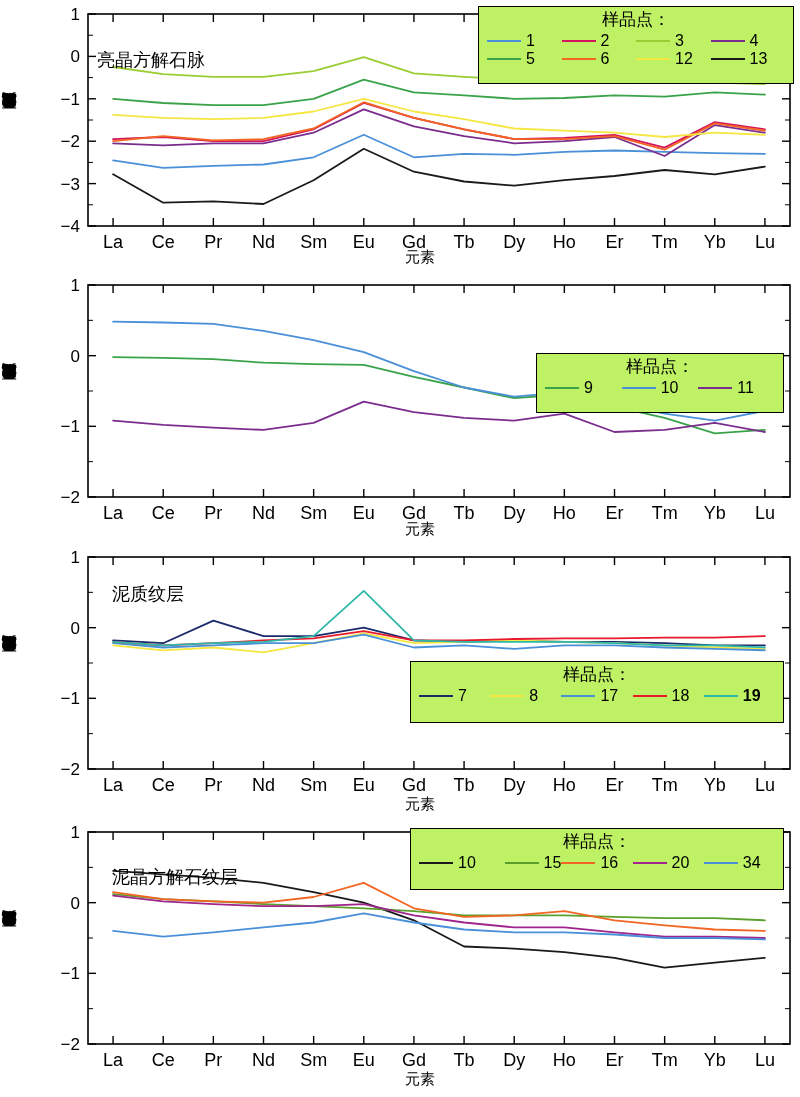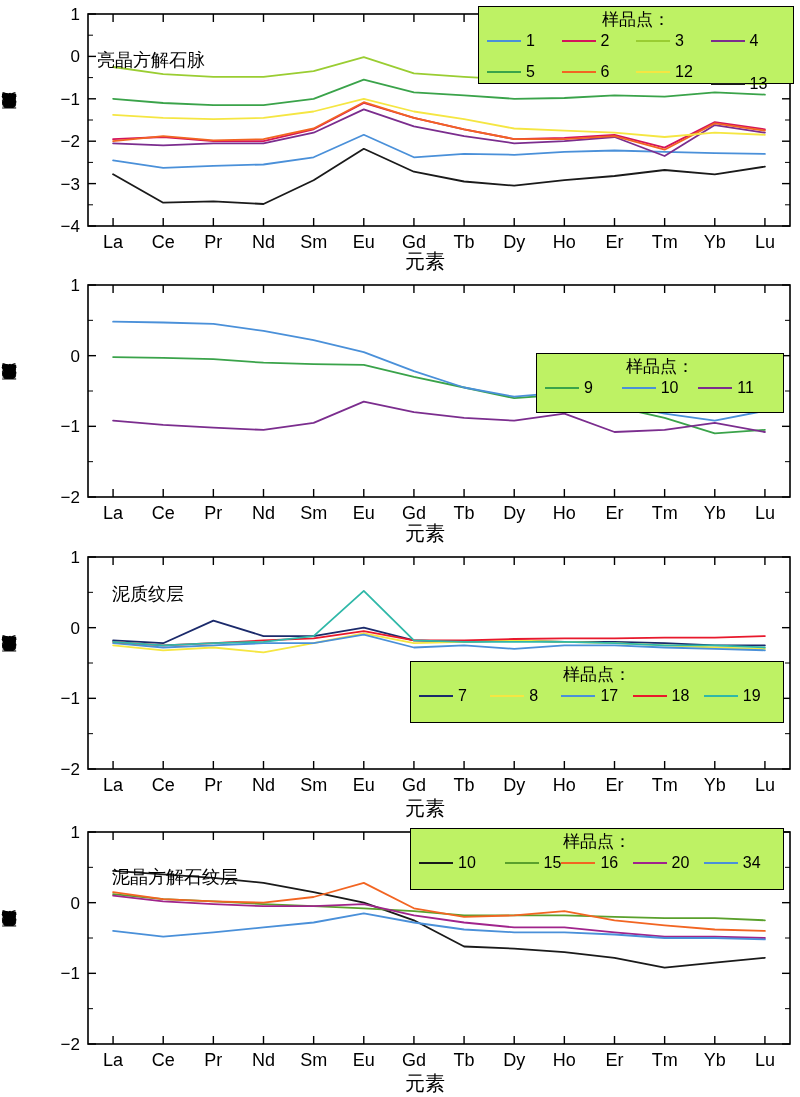--- a/index.html
+++ b/index.html
@@ -44,21 +44,21 @@
     line-height: 18px;
   }
   .panel-title {
     position: absolute;
     font-size: 18px;
     color: #000;
     white-space: nowrap;
   }
   .xlabel {
     position: absolute;
-    font-size: 20px;
+    font-size: 15px;
     white-space: nowrap;
   }
   .legend-box {
     position: absolute;
     background: #bef264;
     border: 1.4px solid #000;
     box-sizing: border-box;
   }
   .legend-title {
     text-align: center;
@@ -216,21 +216,21 @@
               <span class="legend-label">5</span>
             </div>
             <div class="legend-entry" style="flex: 1 1 0px;">
               <span class="legend-line" style="border-top-color: rgb(242, 101, 34);"></span>
               <span class="legend-label">6</span>
             </div>
             <div class="legend-entry" style="flex: 1 1 0px;">
               <span class="legend-line" style="border-top-color: rgb(245, 230, 66);"></span>
               <span class="legend-label">12</span>
             </div>
-            <div class="legend-entry" style="flex: 1 1 0px; margin-top: 25px;">
+            <div class="legend-entry" style="flex: 1 1 0px;">
               <span class="legend-line" style="border-top-color: rgb(26, 26, 26);"></span>
               <span class="legend-label">13</span>
             </div>
           </div>
         </div>
     </div>
   </div>
 
   <div class="panel" style="height:272px">
     <div class="ylabel" style="left:0px; top:10px; height:212px; display:flex; align-items:center;">
@@ -413,21 +413,21 @@
               <span class="legend-label">8</span>
             </div>
             <div class="legend-entry" style="flex: 1 1 0px;">
               <span class="legend-line" style="border-top-color: rgb(74, 144, 217);"></span>
               <span class="legend-label">17</span>
             </div>
             <div class="legend-entry" style="flex: 1 1 0px;">
               <span class="legend-line" style="border-top-color: rgb(232, 25, 44);"></span>
               <span class="legend-label">18</span>
             </div>
-            <div class="legend-entry" style="flex: 1 1 0px;">
+            <div class="legend-entry" style="flex: 1 1 0px; font-weight: bold;">
               <span class="legend-line" style="border-top-color: rgb(47, 184, 168);"></span>
               <span class="legend-label">19</span>
             </div>
           </div>
         </div>
     </div>
   </div>
 
   <div class="panel" style="height:275px">
     <div class="ylabel" style="left:0px; top:10px; height:212px; display:flex; align-items:center;">

